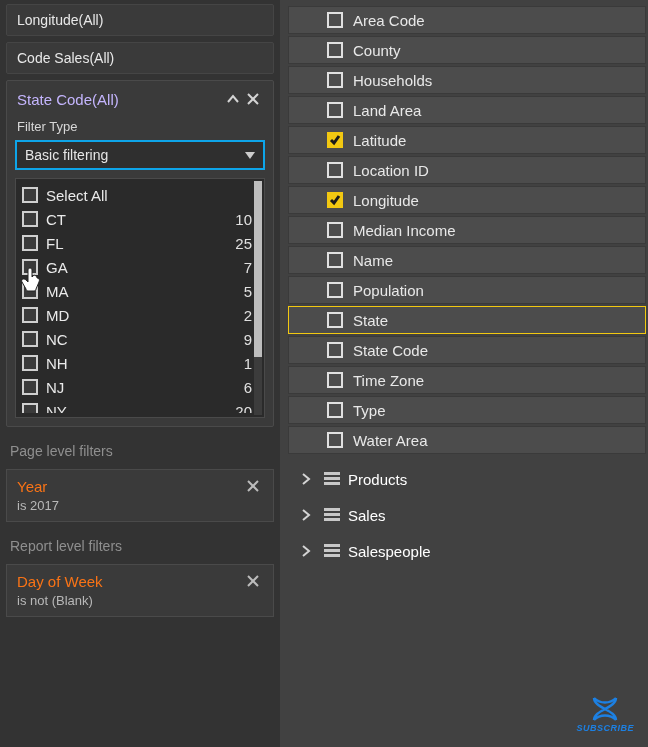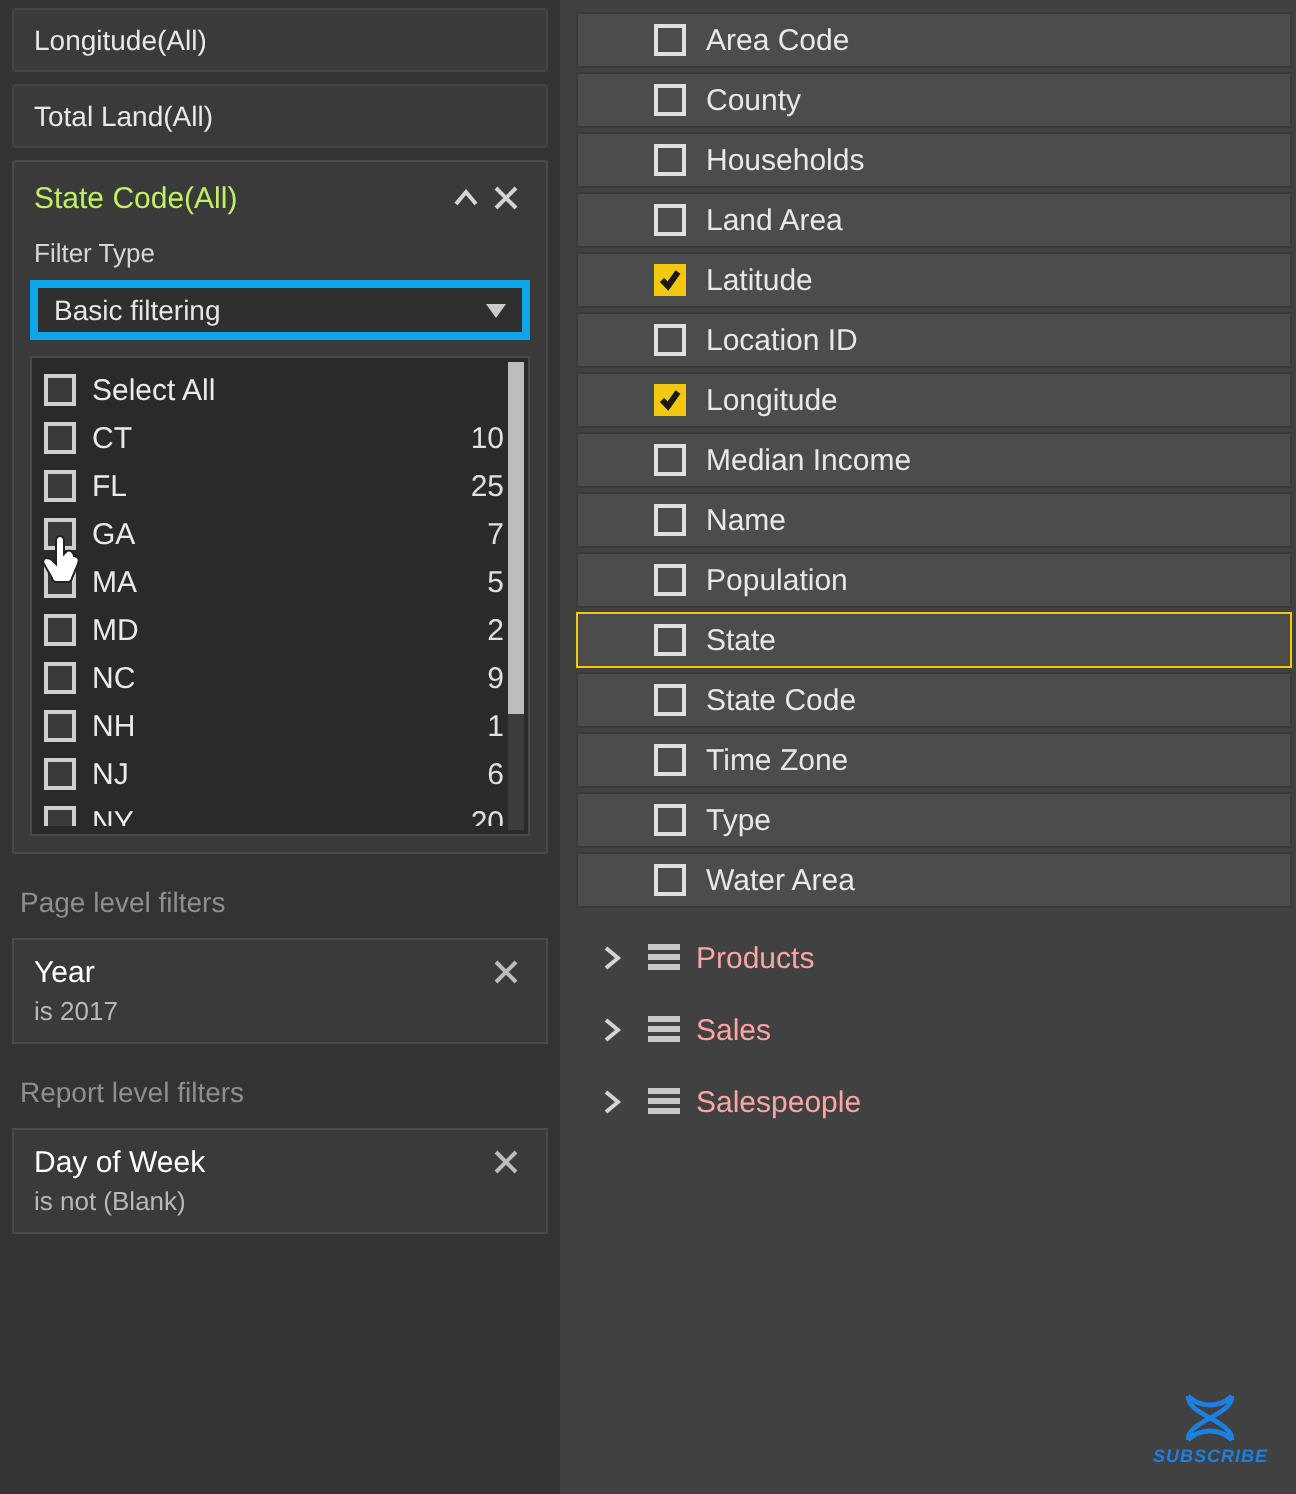--- a/index.html
+++ b/index.html
@@ -37,34 +37,34 @@
     background: #3a3a3a;
     border: 1px solid #4a4a4a;
     border-radius: 2px;
     padding: 6px 8px 8px 8px;
     display: flex; flex-direction: column;
   }
   .filter-card-header {
     display: flex; align-items: center;
     padding: 2px 2px 6px 2px;
     font-size: 15px;
-    color: #bef264;
+    color: #c4b5fd;
   }
   .hdr-spacer { flex: 1; }
   .icon-btn {
     width: 20px; height: 20px;
     display: inline-flex; align-items: center; justify-content: center;
     color: #d4d4d4;
     cursor: pointer;
   }
   .chev-up svg, .close-x svg, .chev-down svg, .caret-right svg { stroke: currentColor; fill: none; stroke-width: 2; }
   .label-small { font-size: 13px; color: #d7d7d7; margin: 4px 2px 6px 2px; }
   .dropdown {
     background: #2f2f2f;
-    border: 4px solid #0ea5e9;
+    border: 2px solid #0ea5e9;
     height: 30px;
     display: flex; align-items: center;
     padding: 0 8px;
     color: #e6e6e6;
     font-size: 14px;
     justify-content: space-between;
     margin-bottom: 8px;
   }
   .dropdown .caret {
     width: 0; height: 0;
@@ -121,21 +121,21 @@
   .mini-filter {
     background: #3a3a3a;
     border: 1px solid #4a4a4a;
     padding: 6px 10px 8px 10px;
     display: flex; flex-direction: column;
     position: relative;
   }
   .mini-filter .mf-top {
     display: flex; justify-content: space-between; align-items: center;
   }
-  .mini-filter .mf-title { font-size: 15px; color: #ffffff; text-align: center; }
+  .mini-filter .mf-title { font-size: 15px; color: #f97316; text-align: center; }
   .mini-filter .mf-sub { font-size: 13px; color: #b8b8b8; margin-top: 2px; }
   .mini-filter .close-x { color: #bcbcbc; }
   .cursor-hand {
     position: absolute;
     left: 20px; top: 267px;
     width: 22px; height: 26px;
     color: #fff;
     z-index: 30;
     pointer-events: none;
   }
@@ -172,21 +172,21 @@
   }
   .field-row .fcb.checked svg { stroke: #1a1a1a; stroke-width: 3; fill: none; }
   .field-row.selected {
     border: 1.5px solid #f2c811;
   }
   .table-row {
     height: 30px;
     display: flex; align-items: center;
     gap: 8px;
     padding: 0 8px 0 8px;
-    color: #fca5a5;
+    color: #ffffff;
     font-size: 15px;
     margin-top: 6px;
   }
   .table-row .caret-right svg { width: 10px; height: 12px; }
   .table-icon {
     width: 16px; height: 14px;
     display: inline-block;
     background:
       linear-gradient(#c8c8c8,#c8c8c8) 0 0/100% 3px no-repeat,
       linear-gradient(#c8c8c8,#c8c8c8) 0 5px/100% 3px no-repeat,
@@ -212,21 +212,21 @@
 
 <div class="app">
 
   <div class="left-pane">
 
     <div class="filter-pill">
       <span>Longitude(All)</span>
     </div>
 
     <div class="filter-pill">
-      <span>Total Land(All)</span>
+      <span>Code Sales(All)</span>
     </div>
 
     <div class="filter-card">
       <div class="filter-card-header">
         <span>State Code(All)</span>
         <span class="hdr-spacer"></span>
         <span class="icon-btn chev-up">
           <svg width="14" height="10" viewBox="0 0 14 10">
               <polyline points="2,8 7,2 12,8"></polyline>
             </svg>

